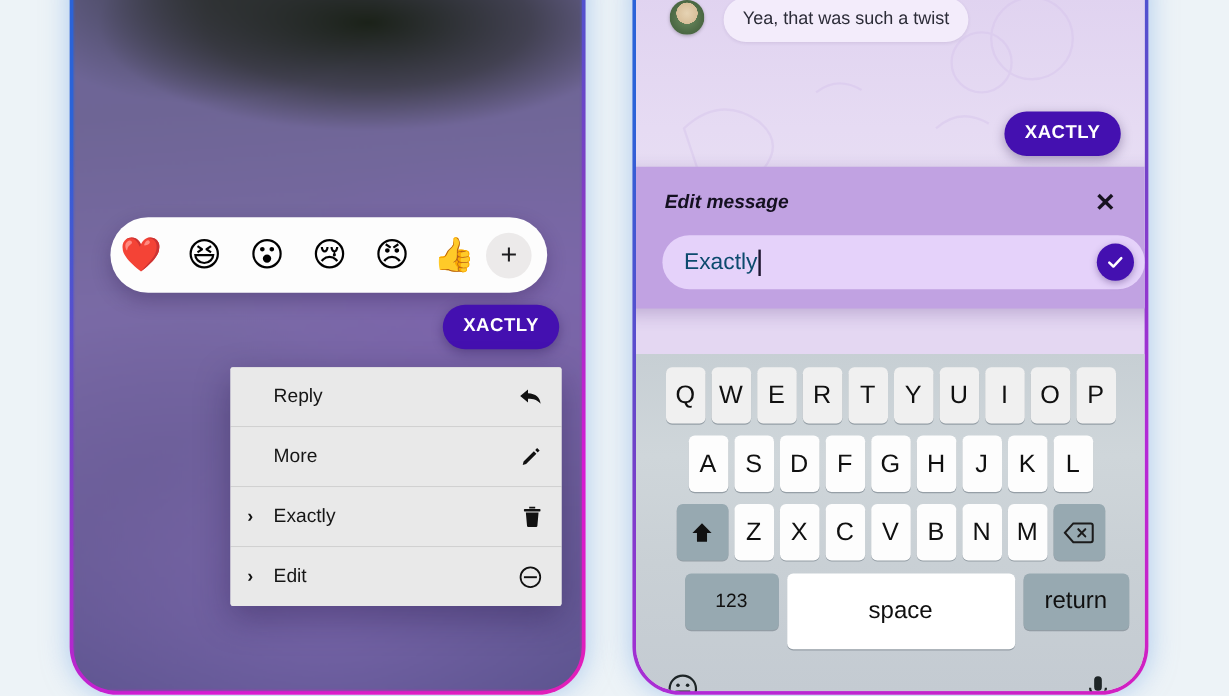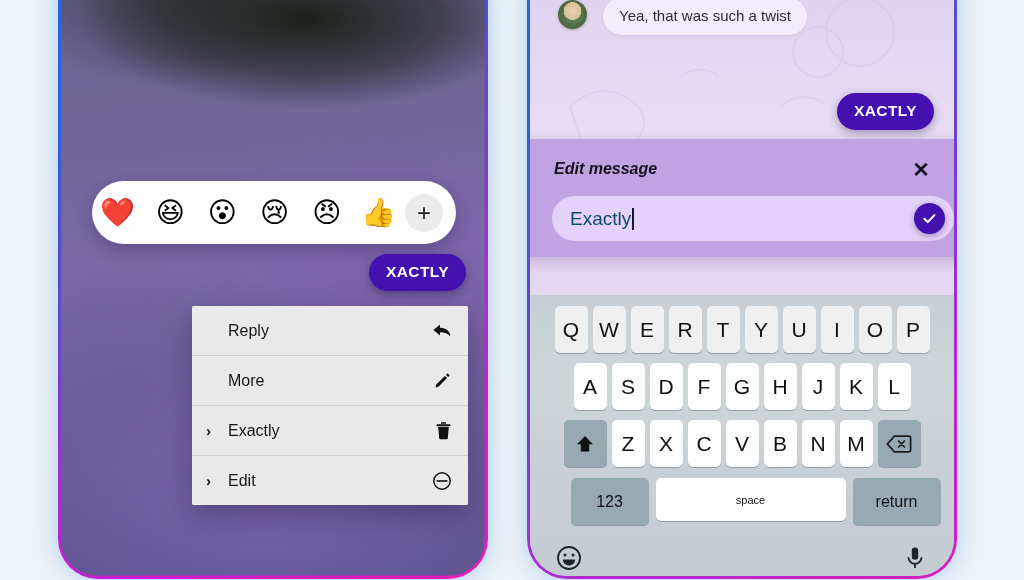--- a/index.html
+++ b/index.html
@@ -216,22 +216,22 @@
     border-radius:5px;
     display:flex;align-items:center;justify-content:center;
     font-size:21px;color:#101010;
     box-shadow:0 1px 0 rgba(120,130,140,.65);
   }
   .krow.r1 .key{background:#f0f0f0;}
   .key.mod{
     background:#97a9b1;width:43px;
   }
   .key.num{background:#97a9b1;width:78px;height:47px;font-size:16px;border-radius:5px;}
-  .key.space{background:#fff;width:190px;height:43px;font-size:11px;border-radius:5px;}
-  .key.ret{background:#97a9b1;width:88px;height:47px;font-size:16px;border-radius:5px;}
+  .key.space{background:#fff;width:190px;height:63px;font-size:20px;border-radius:5px;}
+  .key.ret{background:#97a9b1;width:88px;height:47px;font-size:20px;border-radius:5px;}
   .kbottom{
     display:flex;align-items:center;justify-content:space-between;
     padding:20px 26px 0 26px;
   }
   .kb-icon{width:26px;height:26px;color:#1d2426;}
   .kb-icon svg{display:block;}
 </style>
 </head>
 <body>
 

